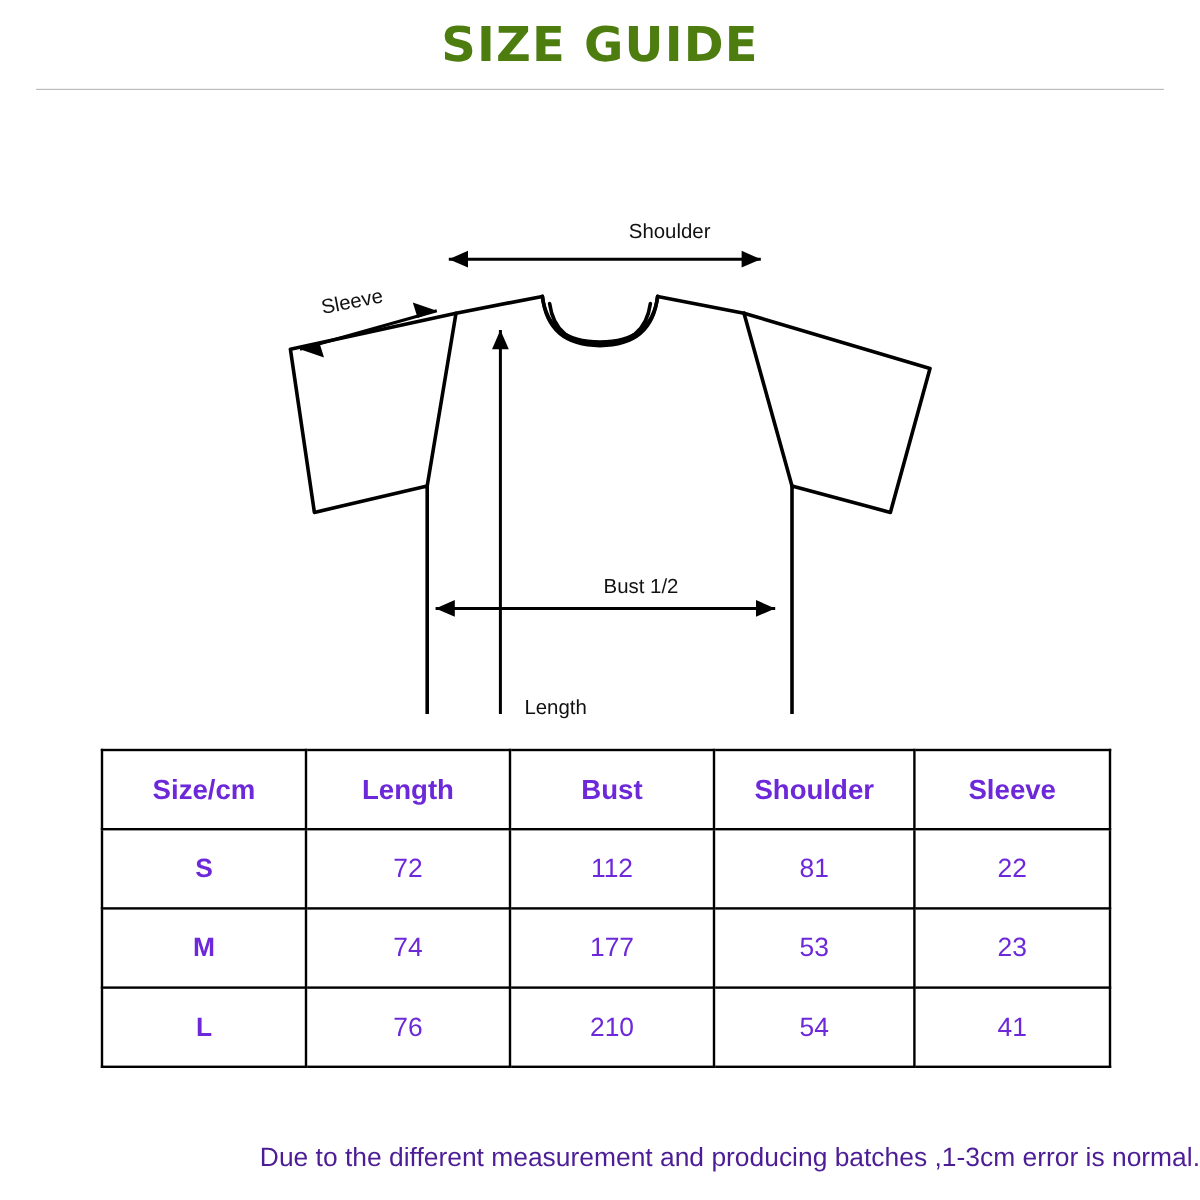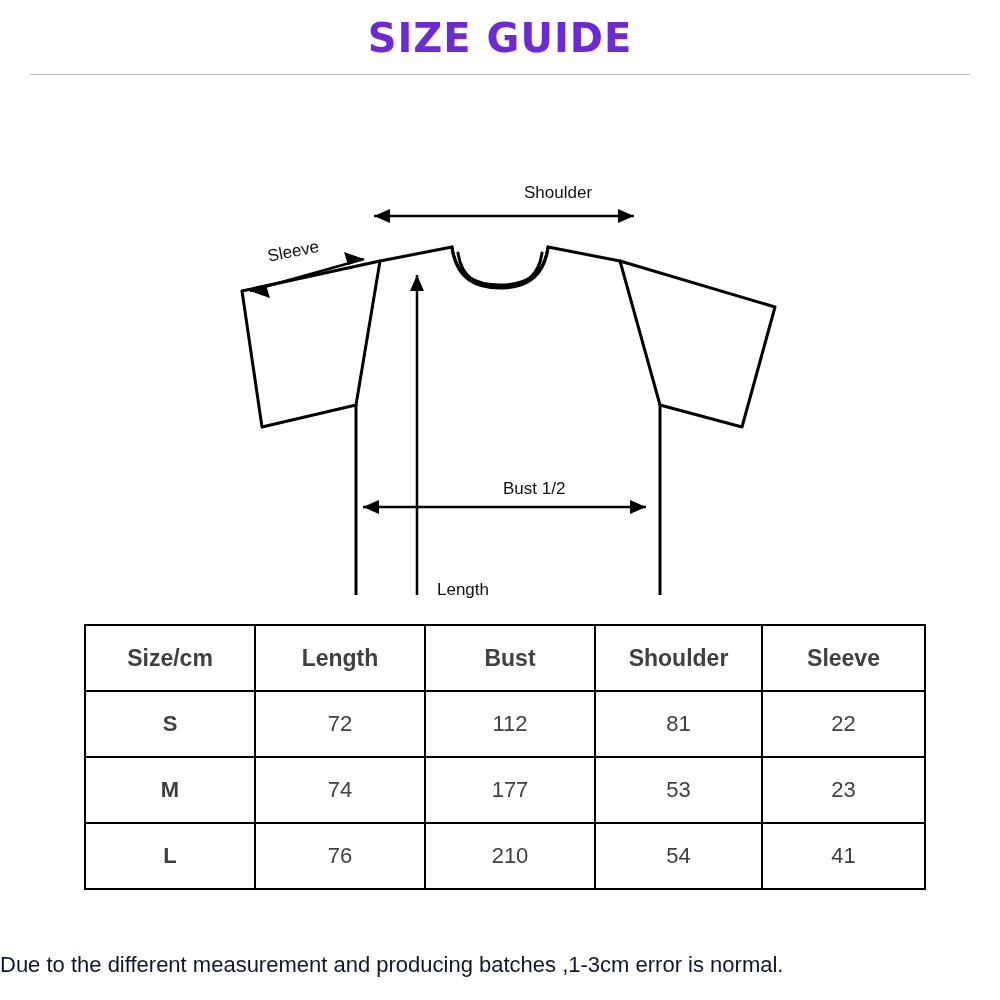--- a/index.html
+++ b/index.html
@@ -20,21 +20,21 @@
   .header {
     width: 100%;
     text-align: center;
     padding-top: 16px;
   }
   .header-title {
     font-family: "DejaVu Sans", sans-serif;
     font-weight: bold;
     font-size: 40px;
     letter-spacing: 1px;
-    color: #6d28d9;
+    color: #4d7c0f;
     line-height: 1.1;
   }
   .header-rule {
     margin: 14px auto 0 auto;
     width: 940px;
     height: 1px;
     background: #bdbdbd;
   }
 
   
@@ -69,21 +69,21 @@
   }
   table.size-table {
     border-collapse: collapse;
     width: 840px;
     table-layout: fixed;
   }
   table.size-table td, table.size-table th {
     border: 2px solid #000000;
     text-align: center;
     font-size: 22px;
-    color: #404040;
+    color: #6d28d9;
     height: 62px;
     font-weight: normal;
     font-family: "Liberation Sans", sans-serif;
   }
   table.size-table thead th {
     font-weight: bold;
     font-size: 23px;
   }
   table.size-table tbody td.sizecol {
     font-weight: bold;
@@ -93,23 +93,23 @@
   col.c2 { width: 170px; }
   col.c3 { width: 167px; }
   col.c4 { width: 163px; }
 
   
   .footnote {
     position: absolute;
     left: 0;
     top: 952px;
     width: 1000px;
-    text-align: left;
+    text-align: right;
     font-size: 22px;
-    color: #0f172a;
+    color: #4c1d95;
     font-family: "Liberation Sans", sans-serif;
   }
 </style>
 </head>
 <body>
 
 <div class="header">
   <div class="header-title">SIZE GUIDE</div>
   <div class="header-rule"></div>
 </div>

